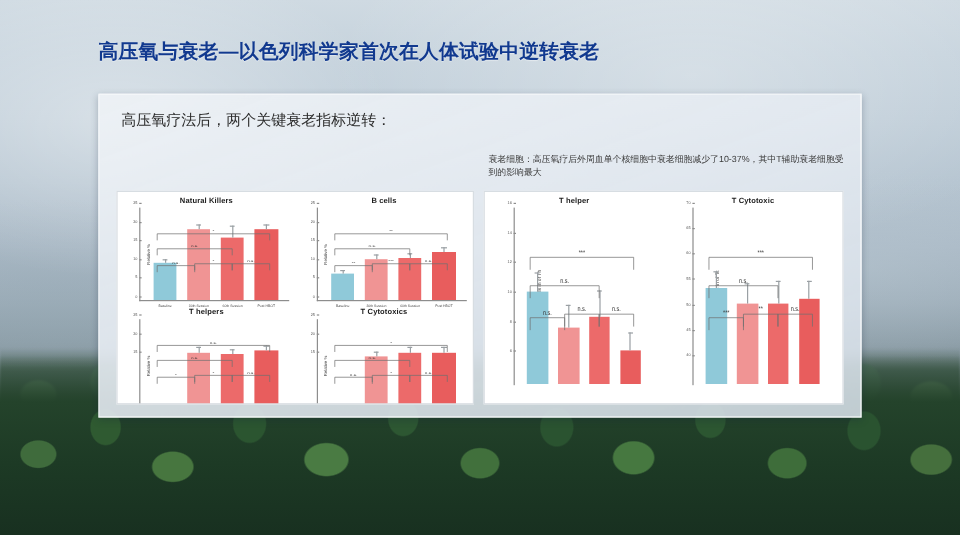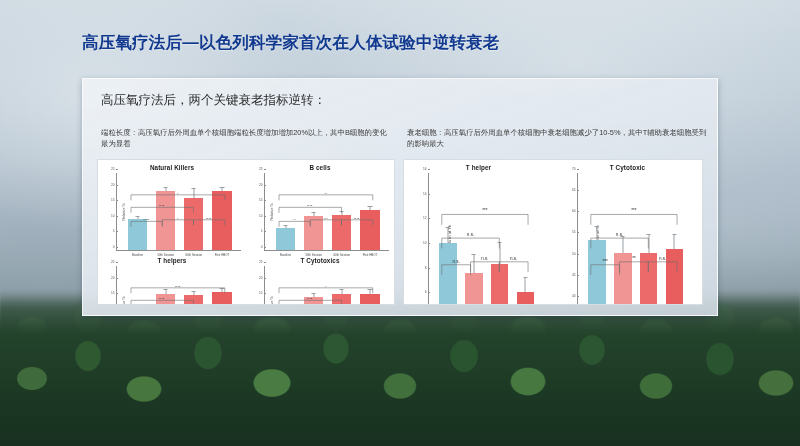--- a/index.html
+++ b/index.html
@@ -73,21 +73,21 @@
     font-size: 16.5px; font-weight: bold;
     color: #11398f;
     letter-spacing: .2px;
     white-space: nowrap;
     text-shadow: 0 1px 1px rgba(255,255,255,.45);
   }
 
   
   .content-card {
     position: absolute; left: 82px; top: 78px;
-    width: 636px; height: 238px;
+    width: 636px; height: 270px;
     background: linear-gradient(160deg, rgba(238,242,246,.93) 0%, rgba(228,234,241,.90) 50%, rgba(214,223,232,.88) 100%);
     border: 1px solid rgba(255,255,255,.75);
     box-shadow: 0 2px 6px rgba(20,40,60,.28);
     text-decoration: underline;
   }
 
   .card-heading {
     position: absolute; left: 18px; top: 13px;
     font-size: 12.5px; color: #2b2b2b; font-weight: 500;
   }
@@ -183,28 +183,27 @@
   }
 </style>
 </head>
 <body>
 
 <div id="slide">
 
   <div class="canopy far"></div>
   <div class="canopy"></div>
 
-  <div class="slide-title">高压氧疗法后—以色列科学家首次在人体试验中逆转衰老</div>
+  <div class="slide-title">高压氧与衰老—以色列科学家首次在人体试验中逆转衰老</div>
 
   <div class="content-card">
 
     <div class="card-heading">高压氧疗法后，两个关键衰老指标逆转：</div>
 
-    <div class="desc left">端粒长度：高压氧疗后外周血单个核细胞端粒长度增加增加20%以上，其中B细胞的变化最为显着</div>
-    <div class="desc right">衰老细胞：高压氧疗后外周血单个核细胞中衰老细胞减少了10-5%，其中T辅助衰老细胞受到的影响最大</div>
+    <div class="desc right">衰老细胞：高压氧疗后外周血单个核细胞中衰老细胞减少了10-37%，其中T辅助衰老细胞受到的影响最大</div>
 
     <div class="figs">
       <div class="fig-box fig-left">
           <div class="panel">
             <div class="panel-title">Natural Killers</div>
             <div class="plot">
               <div class="yaxis-title">Relative %</div>
               <div class="axis-line axis-y"></div>
               <div class="axis-line axis-x"></div>
               <div class="ytick" style="bottom: 0%;">0</div>

